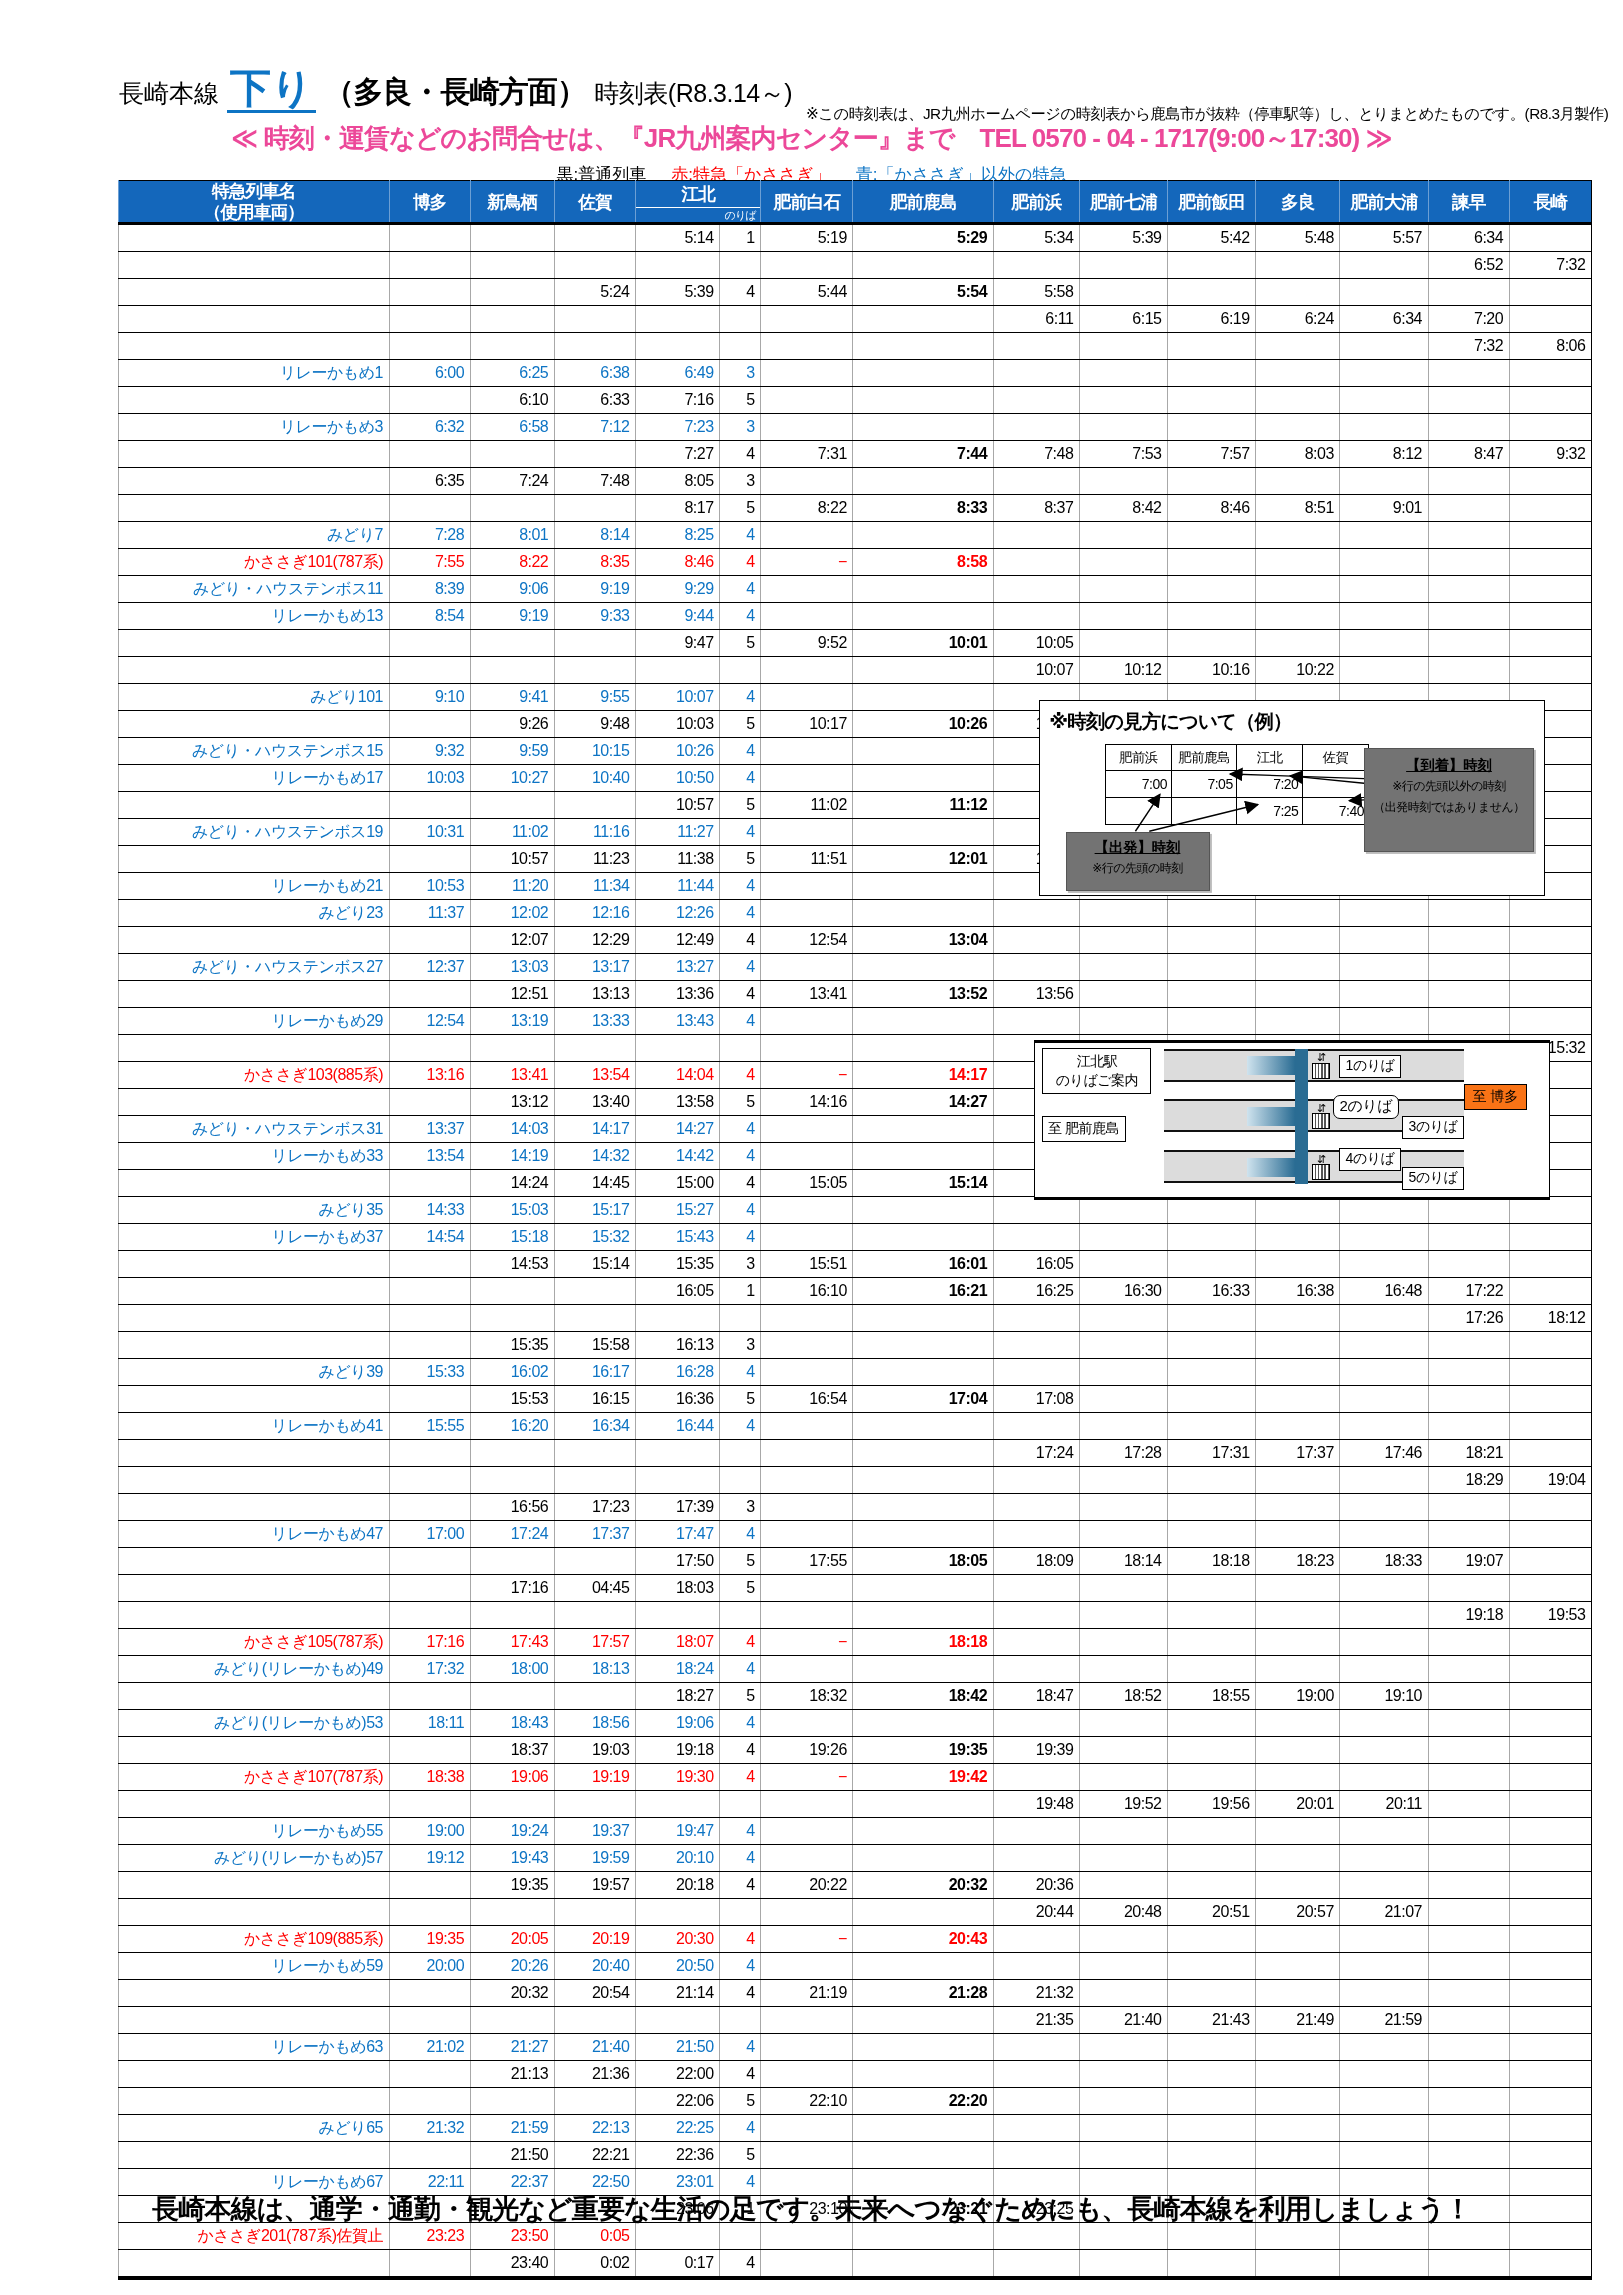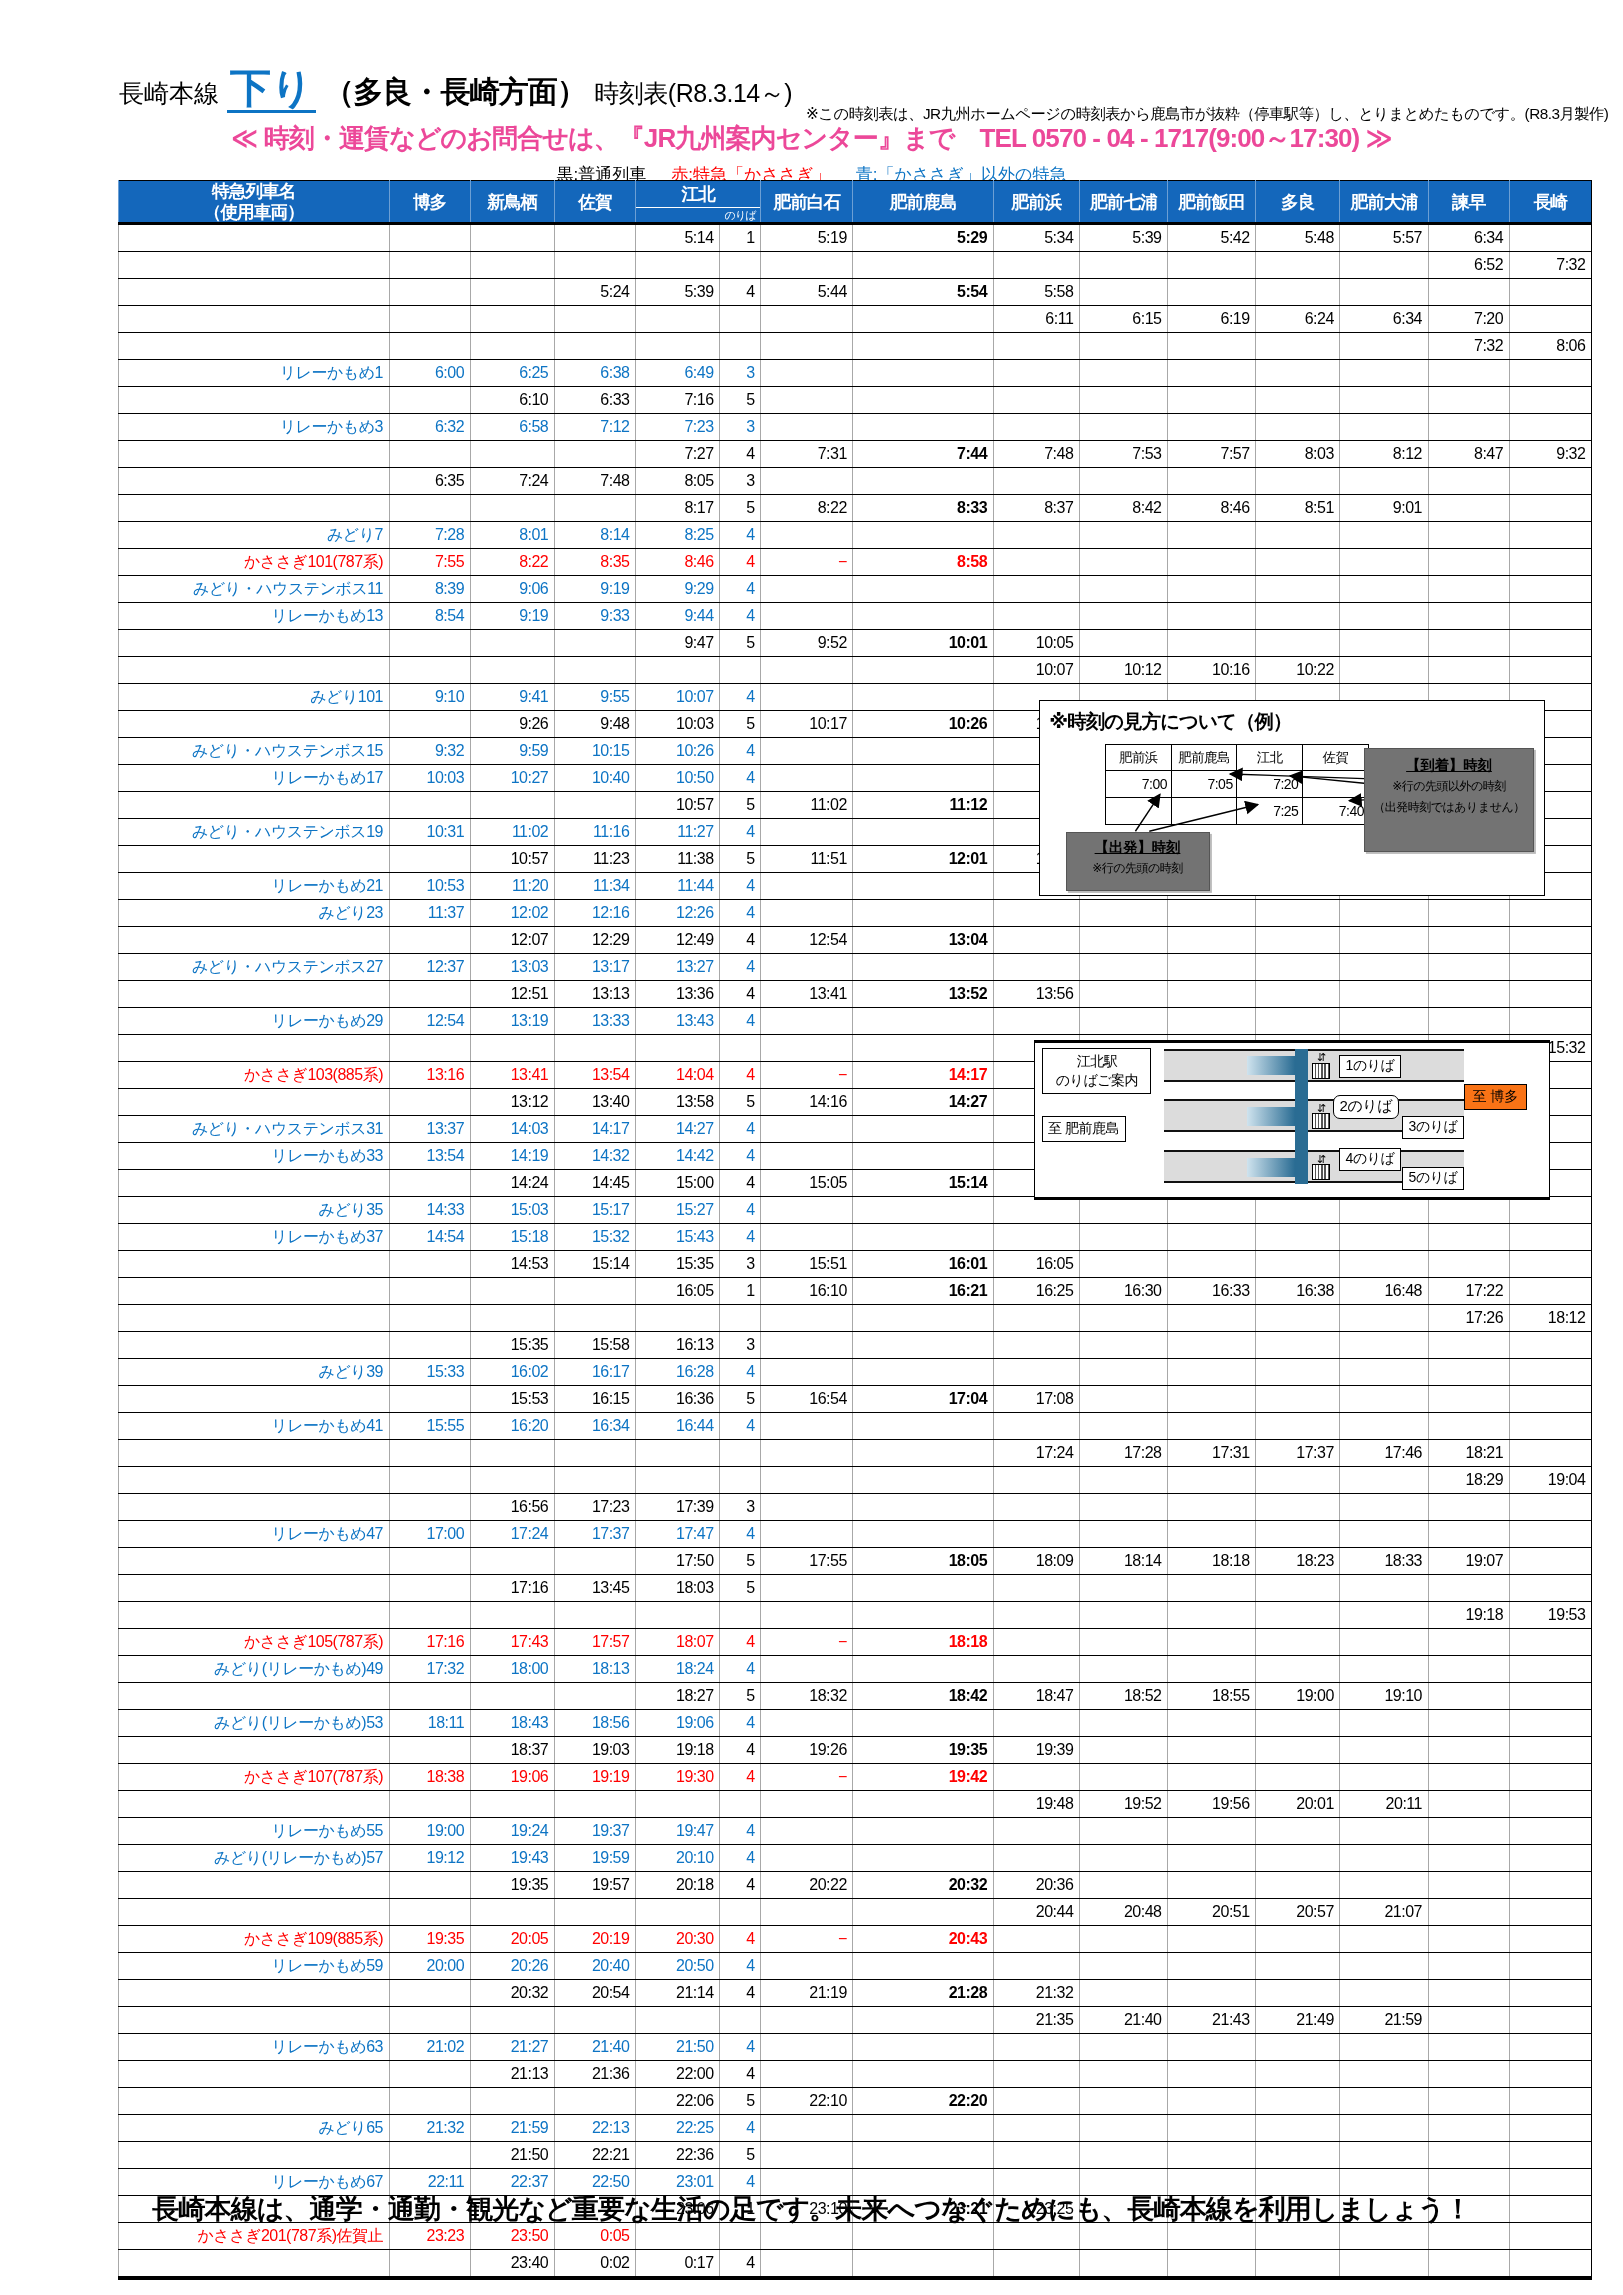--- a/index.html
+++ b/index.html
@@ -985,21 +985,21 @@
           <td class="t c9">18:18</td>
           <td class="t c10">18:23</td>
           <td class="t c11">18:33</td>
           <td class="t c12">19:07</td>
           <td class="t c13"></td>
         </tr>
         <tr class="k">
           <td class="name"></td>
           <td class="t c0"></td>
           <td class="t c1">17:16</td>
-          <td class="t c2">13:45</td>
+          <td class="t c2">04:45</td>
           <td class="t c3">18:03</td>
           <td class="t c4 noriba">5</td>
           <td class="t c5"></td>
           <td class="t c6"></td>
           <td class="t c7"></td>
           <td class="t c8"></td>
           <td class="t c9"></td>
           <td class="t c10"></td>
           <td class="t c11"></td>
           <td class="t c12"></td>

